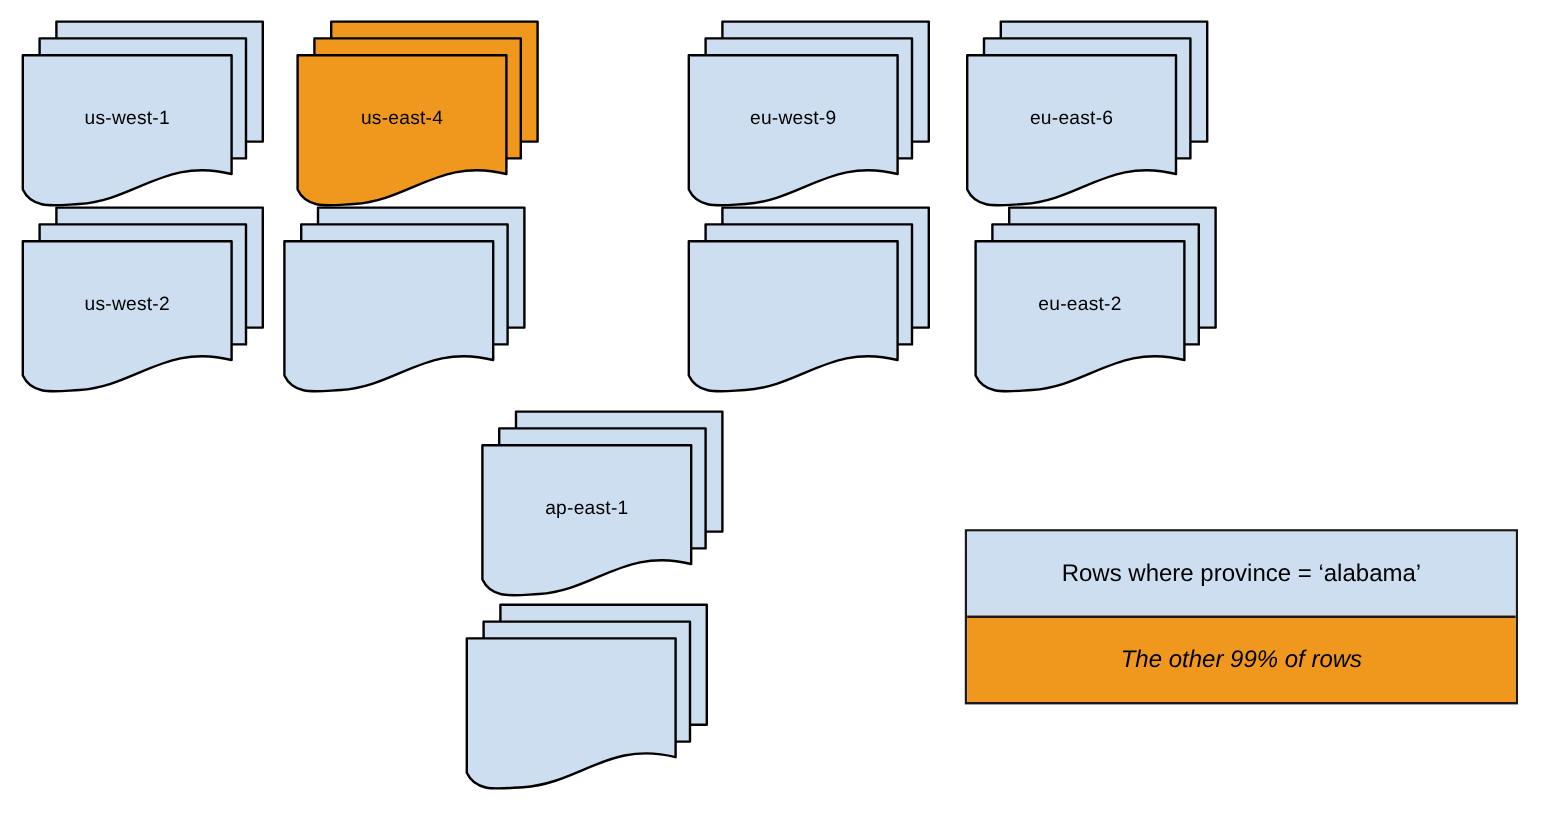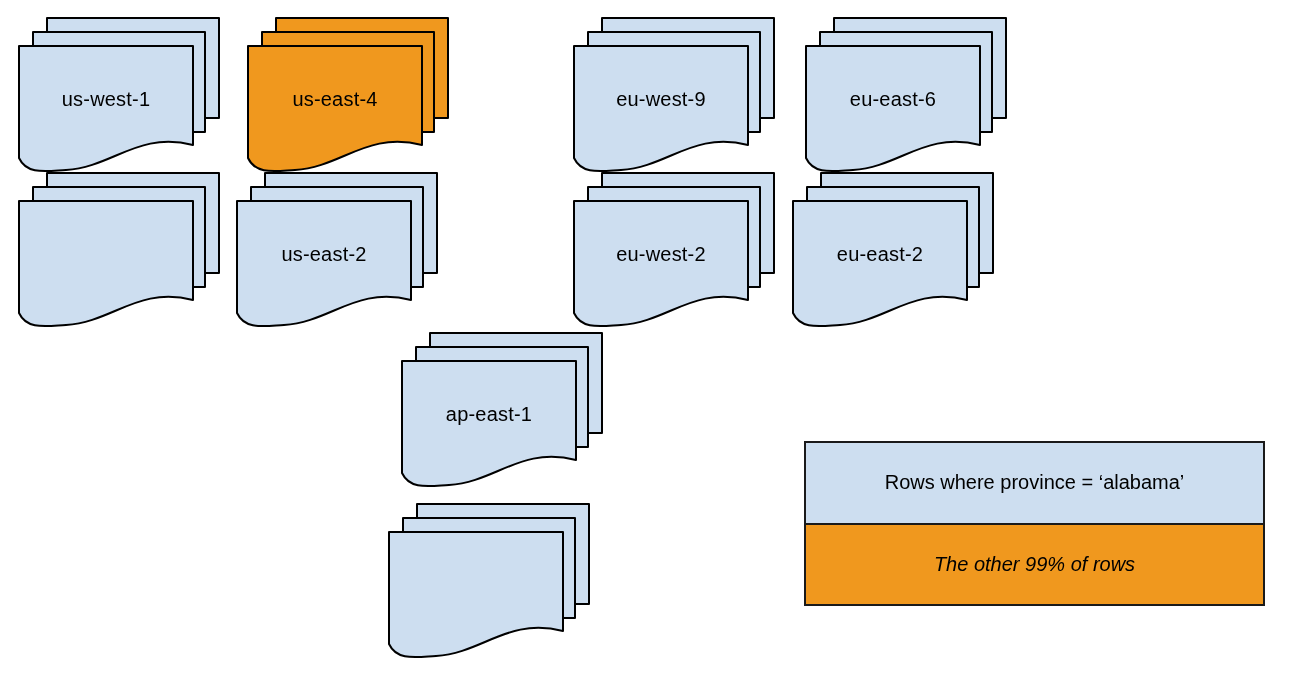--- a/index.html
+++ b/index.html
@@ -20,31 +20,31 @@
   .stack .sheet { stroke: #000000; stroke-width: 2; stroke-linejoin: round; }
   .stack-label {
     position: absolute;
     left: 1px;
     top: 29px;
     width: 174px;
     height: 106px;
     display: flex;
     align-items: center;
     justify-content: center;
-    font-size: 20px;
+    font-size: 16px;
     color: #000000;
     letter-spacing: 0.2px;
     user-select: none;
   }
   .legend {
     position: absolute;
     left: 804px;
     top: 441px;
     width: 461px;
-    height: 165px;
+    height: 146px;
     border: 2px solid #1a1a1a;
     box-sizing: border-box;
     display: flex;
     flex-direction: column;
   }
   .legend-row {
     flex: 1;
     display: flex;
     align-items: center;
     justify-content: center;
@@ -95,50 +95,49 @@
     </svg>
     <div class="stack-label">eu-east-6</div>
   </div>
 
   <div class="stack" style="left: 18px; top: 172px;">
     <svg width="203" height="160" viewBox="0 0 203 160" aria-hidden="true">
       <rect class="sheet" x="29" y="1" width="172" height="100" style="fill: rgb(205, 222, 240);"></rect>
       <rect class="sheet" x="15" y="15" width="172" height="100" style="fill: rgb(205, 222, 240);"></rect>
       <path class="sheet" d="M1,29 L175,29 L175,128 C120,114 95,150 48,153 C28,154 9,158 1,141 Z" style="fill: rgb(205, 222, 240);"></path>
     </svg>
+    <div class="stack-label">us-west-2</div>
   </div>
 
   <div class="stack" style="left: 236px; top: 172px;">
     <svg width="203" height="160" viewBox="0 0 203 160" aria-hidden="true">
       <rect class="sheet" x="29" y="1" width="172" height="100" style="fill: rgb(205, 222, 240);"></rect>
       <rect class="sheet" x="15" y="15" width="172" height="100" style="fill: rgb(205, 222, 240);"></rect>
       <path class="sheet" d="M1,29 L175,29 L175,128 C120,114 95,150 48,153 C28,154 9,158 1,141 Z" style="fill: rgb(205, 222, 240);"></path>
     </svg>
-    <div class="stack-label">us-east-2</div>
   </div>
 
   <div class="stack" style="left: 573px; top: 172px;">
     <svg width="203" height="160" viewBox="0 0 203 160" aria-hidden="true">
       <rect class="sheet" x="29" y="1" width="172" height="100" style="fill: rgb(205, 222, 240);"></rect>
       <rect class="sheet" x="15" y="15" width="172" height="100" style="fill: rgb(205, 222, 240);"></rect>
       <path class="sheet" d="M1,29 L175,29 L175,128 C120,114 95,150 48,153 C28,154 9,158 1,141 Z" style="fill: rgb(205, 222, 240);"></path>
     </svg>
-    <div class="stack-label">eu-west-2</div>
   </div>
 
-  <div class="stack" style="left: 792px; top: 172px;">
+  <div class="stack" style="left: 812px; top: 172px;">
     <svg width="203" height="160" viewBox="0 0 203 160" aria-hidden="true">
       <rect class="sheet" x="29" y="1" width="172" height="100" style="fill: rgb(205, 222, 240);"></rect>
       <rect class="sheet" x="15" y="15" width="172" height="100" style="fill: rgb(205, 222, 240);"></rect>
       <path class="sheet" d="M1,29 L175,29 L175,128 C120,114 95,150 48,153 C28,154 9,158 1,141 Z" style="fill: rgb(205, 222, 240);"></path>
     </svg>
     <div class="stack-label">eu-east-2</div>
   </div>
 
-  <div class="stack" style="left: 401px; top: 332px;">
+  <div class="stack" style="left: 401px; top: 342px;">
     <svg width="203" height="160" viewBox="0 0 203 160" aria-hidden="true">
       <rect class="sheet" x="29" y="1" width="172" height="100" style="fill: rgb(205, 222, 240);"></rect>
       <rect class="sheet" x="15" y="15" width="172" height="100" style="fill: rgb(205, 222, 240);"></rect>
       <path class="sheet" d="M1,29 L175,29 L175,128 C120,114 95,150 48,153 C28,154 9,158 1,141 Z" style="fill: rgb(205, 222, 240);"></path>
     </svg>
     <div class="stack-label">ap-east-1</div>
   </div>
 
   <div class="stack" style="left: 388px; top: 503px;">
     <svg width="203" height="160" viewBox="0 0 203 160" aria-hidden="true">

